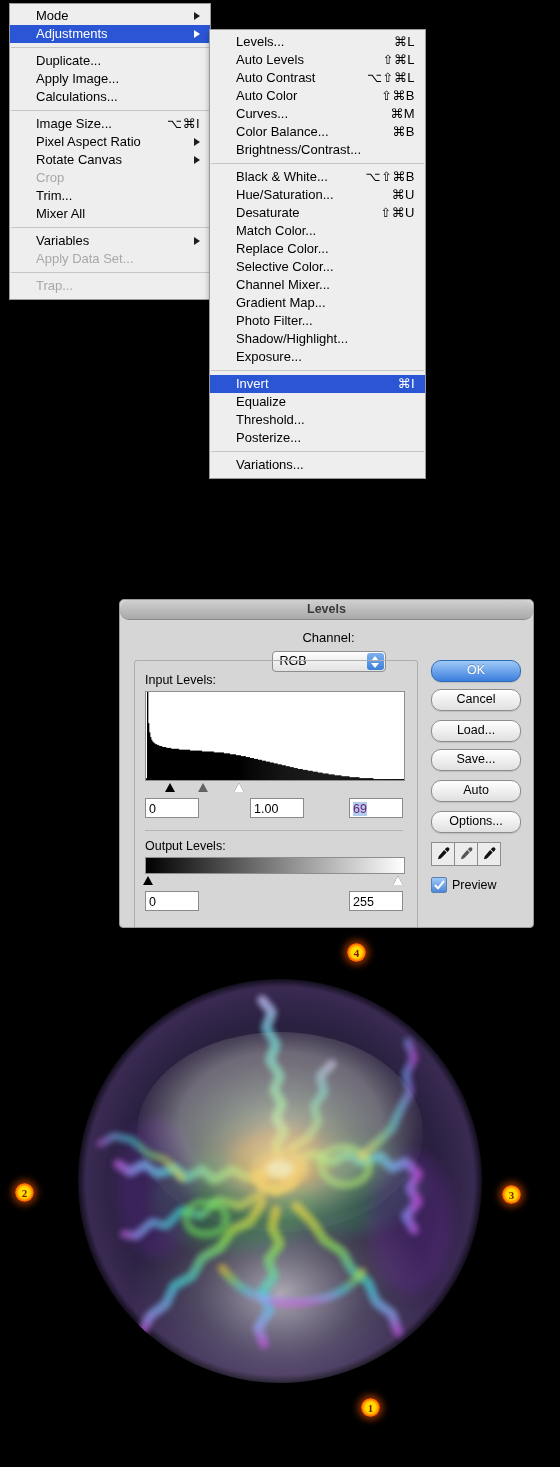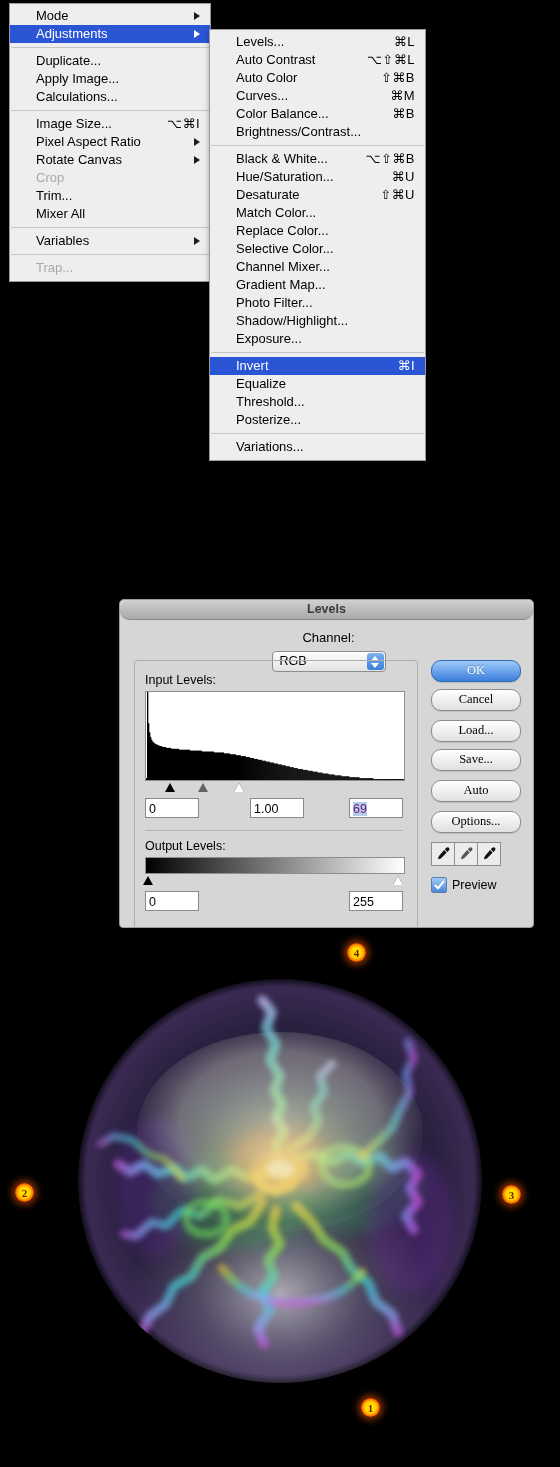--- a/index.html
+++ b/index.html
@@ -119,21 +119,20 @@
   }
 
   
   .btncol{position:absolute;left:311px;top:40px;width:90px;}
   .btn{
     width:88px;height:20px;line-height:19px;text-align:center;
     font-size:12.5px;border:1px solid #8d8d8d;border-radius:10px;
     background:linear-gradient(#ffffff,#e0e0e0);
     box-shadow:0 1px 1px rgba(0,0,0,.12);
     margin-bottom:7px;
-    font-family:Liberation Serif, serif;
   }
   .btn.default{
     color:#fff;border-color:#2f6ab4;
     background:linear-gradient(#9fcaf8,#3b7edc);
     text-shadow:0 -1px 0 rgba(0,0,0,.25);
   }
   .btn.gap{margin-top:9px;}
   .droppers{
     display:flex;width:68px;height:22px;border:1px solid #8d8d8d;
     background:#d9d9d9;margin-top:9px;
@@ -207,30 +206,37 @@
       <span class="lbl">Trim...</span>
     </div>
     <div class="mi">
       <span class="lbl">Mixer All</span>
     </div>
     <div class="sep"></div>
     <div class="mi">
       <span class="lbl">Variables</span>
       <span class="arrow"></span>
     </div>
+    <div class="mi dis">
+      <span class="lbl">Apply Data Set...</span>
+    </div>
     <div class="sep"></div>
     <div class="mi dis">
       <span class="lbl">Trap...</span>
     </div>
   </div>
 
 <div class="menu" id="adjust-menu">
     <div class="mi">
       <span class="lbl">Levels...</span>
       <span class="sc">⌘L</span>
+    </div>
+    <div class="mi">
+      <span class="lbl">Auto Levels</span>
+      <span class="sc">⇧⌘L</span>
     </div>
     <div class="mi">
       <span class="lbl">Auto Contrast</span>
       <span class="sc">⌥⇧⌘L</span>
     </div>
     <div class="mi">
       <span class="lbl">Auto Color</span>
       <span class="sc">⇧⌘B</span>
     </div>
     <div class="mi">

